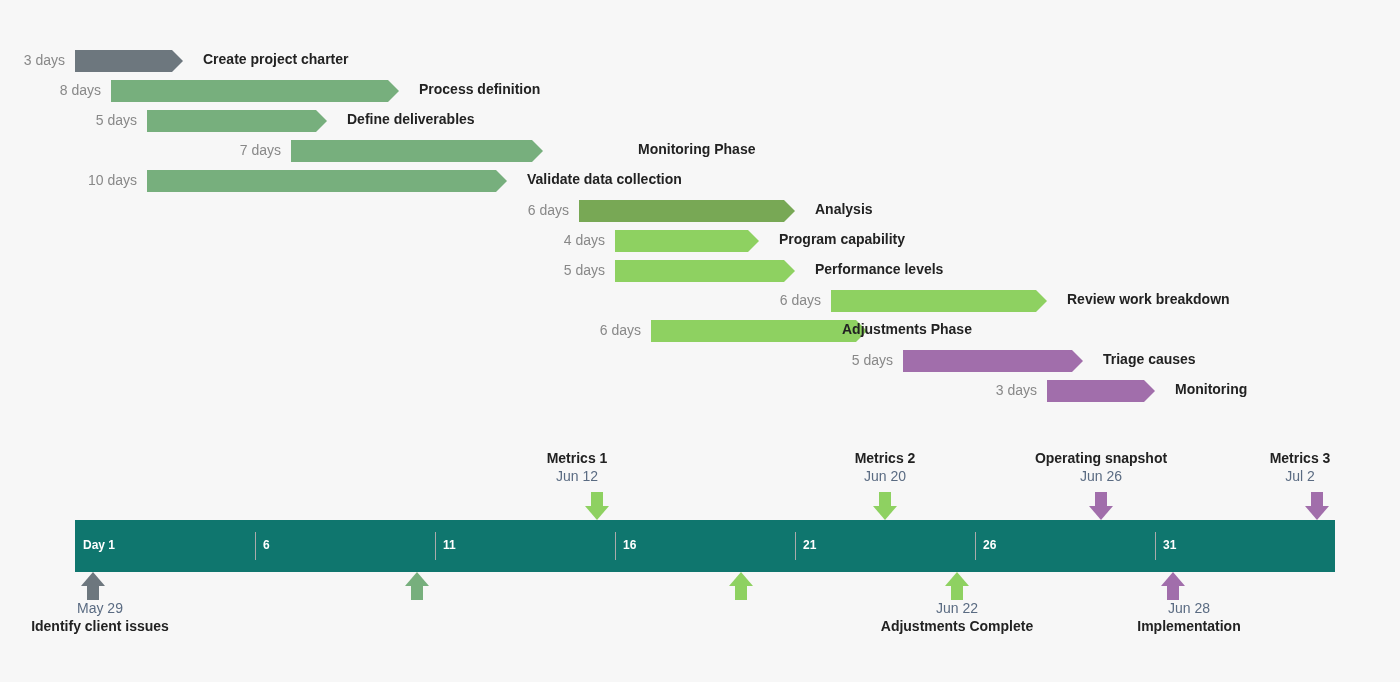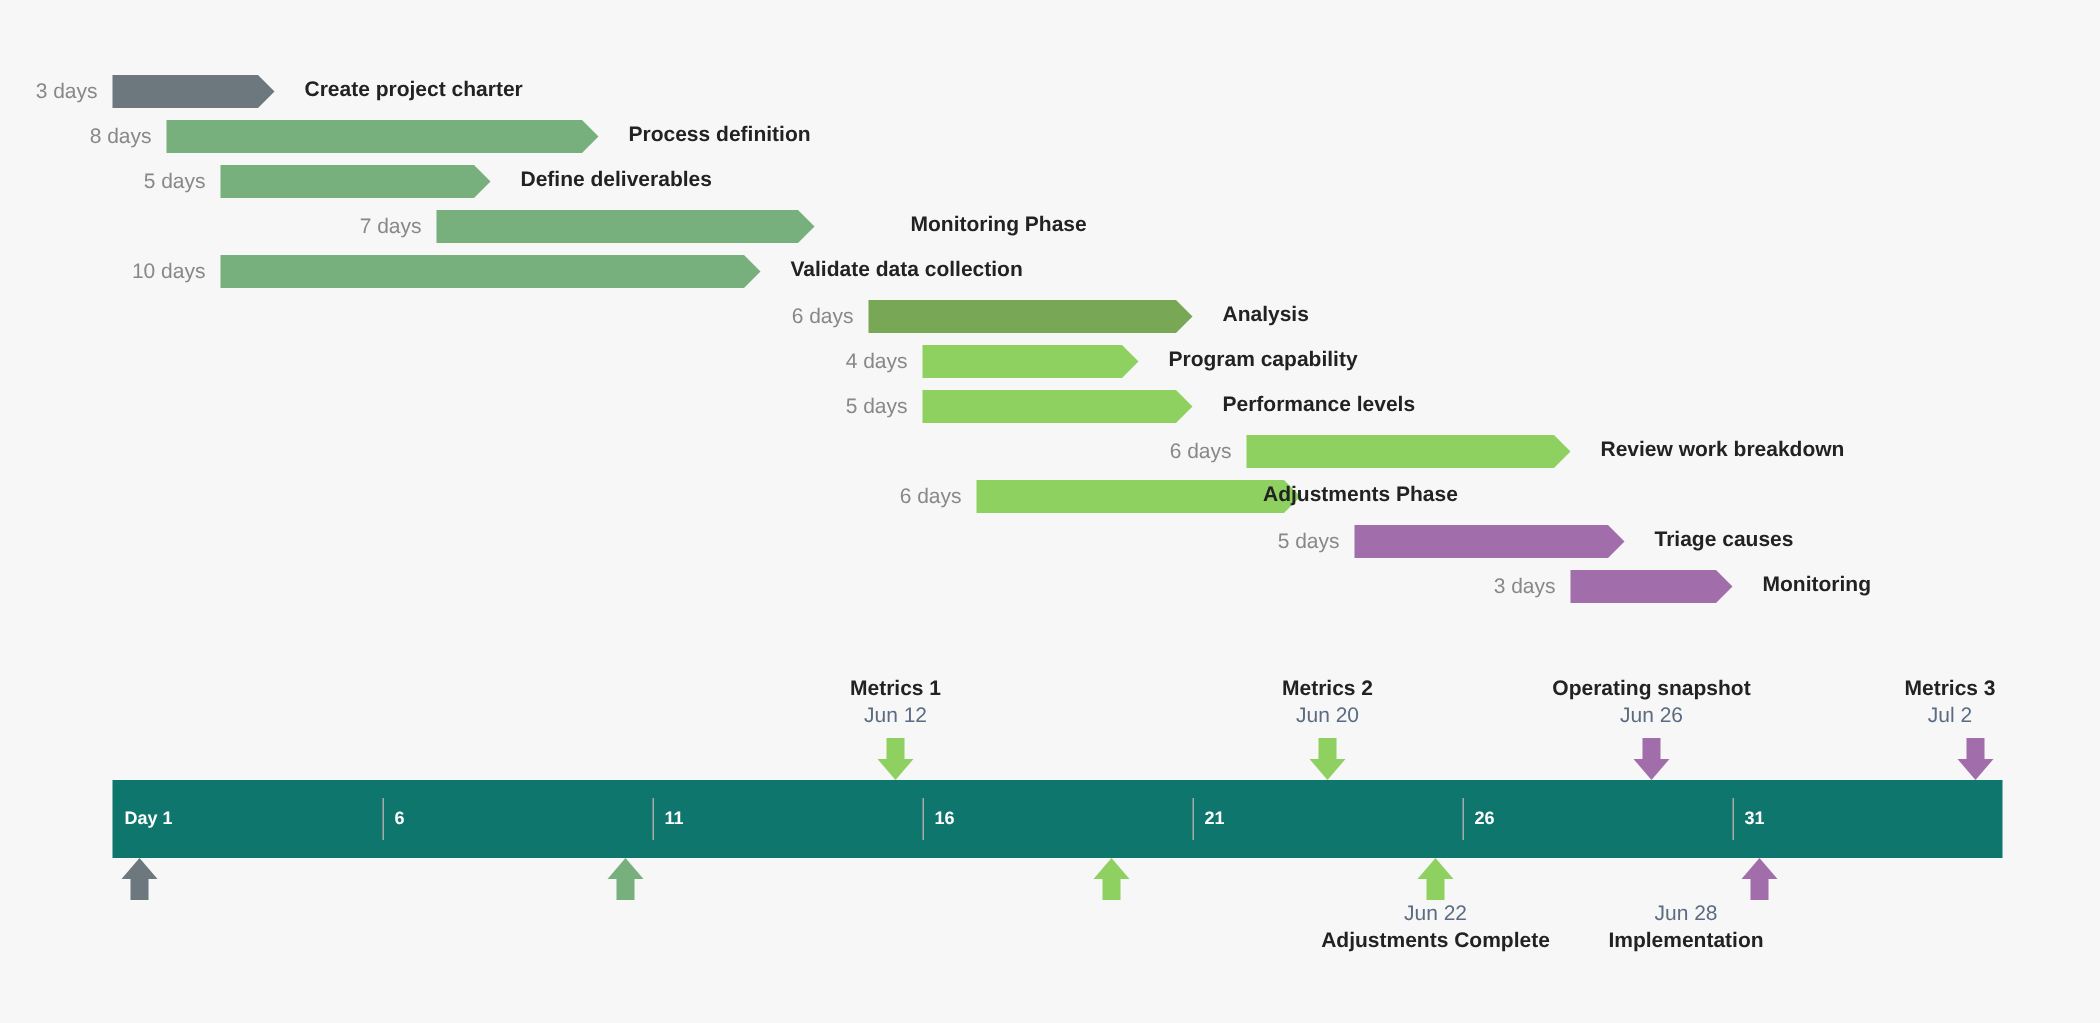--- a/index.html
+++ b/index.html
@@ -113,21 +113,21 @@
       <span class="task-label" style="left: 419px;">Process definition</span>
     </div>
     <div class="task-row" style="top: 110px;">
       <span class="duration-label" style="right: 1263px;">5 days</span>
       <div class="bar" style="left: 147px; width: 169px; background: rgb(119, 175, 125); color: rgb(119, 175, 125);"></div>
       <span class="task-label" style="left: 347px;">Define deliverables</span>
     </div>
     <div class="task-row" style="top: 140px;">
       <span class="duration-label" style="right: 1119px;">7 days</span>
       <div class="bar" style="left: 291px; width: 241px; background: rgb(119, 175, 125); color: rgb(119, 175, 125);"></div>
-      <span class="task-label" style="left: 563px; padding-left: 44px;">Monitoring Phase</span>
+      <span class="task-label" style="left: 594px; padding-left: 44px;">Monitoring Phase</span>
     </div>
     <div class="task-row" style="top: 170px;">
       <span class="duration-label" style="right: 1263px;">10 days</span>
       <div class="bar" style="left: 147px; width: 349px; background: rgb(119, 175, 125); color: rgb(119, 175, 125);"></div>
       <span class="task-label" style="left: 527px;">Validate data collection</span>
     </div>
     <div class="task-row" style="top: 200px;">
       <span class="duration-label" style="right: 831px;">6 days</span>
       <div class="bar" style="left: 579px; width: 205px; background: rgb(120, 168, 85); color: rgb(120, 168, 85);"></div>
       <span class="task-label" style="left: 815px;">Analysis</span>
@@ -174,21 +174,21 @@
       <span class="tick-label" style="left: 728px;">21</span>
       <div class="tick" style="left: 900px;"></div>
       <span class="tick-label" style="left: 908px;">26</span>
       <div class="tick" style="left: 1080px;"></div>
       <span class="tick-label" style="left: 1088px;">31</span>
     </div>
     <div class="milestone-arrow" style="color: rgb(142, 209, 97); left: 585px; top: 492px;">
       <div class="arrow-stem down"></div>
       <div class="arrow-head down"></div>
     </div>
-    <div class="milestone-label " style="width: 200px; left: 497px; top: 450px;">
+    <div class="milestone-label " style="width: 200px; left: 477px; top: 450px;">
       <span class="name">Metrics 1</span>
       <span class="date">Jun 12</span>
     </div>
     <div class="milestone-arrow" style="color: rgb(142, 209, 97); left: 873px; top: 492px;">
       <div class="arrow-stem down"></div>
       <div class="arrow-head down"></div>
     </div>
     <div class="milestone-label " style="width: 200px; left: 785px; top: 450px;">
       <span class="name">Metrics 2</span>
       <span class="date">Jun 20</span>
@@ -206,37 +206,41 @@
       <div class="arrow-head down"></div>
     </div>
     <div class="milestone-label " style="width: 200px; left: 1200px; top: 450px;">
       <span class="name">Metrics 3</span>
       <span class="date">Jul 2</span>
     </div>
     <div class="milestone-arrow" style="color: rgb(109, 119, 126); left: 81px; top: 572px;">
       <div class="arrow-head up"></div>
       <div class="arrow-stem up"></div>
     </div>
+    <div class="milestone-label below" style="width: 200px; left: 0px; top: 600px;">
+      <span class="date">May 29</span>
+      <span class="name">Identify client issues</span>
+    </div>
     <div class="milestone-arrow" style="color: rgb(119, 175, 125); left: 405px; top: 572px;">
       <div class="arrow-head up"></div>
       <div class="arrow-stem up"></div>
     </div>
     <div class="milestone-arrow" style="color: rgb(142, 209, 97); left: 729px; top: 572px;">
       <div class="arrow-head up"></div>
       <div class="arrow-stem up"></div>
     </div>
     <div class="milestone-arrow" style="color: rgb(142, 209, 97); left: 945px; top: 572px;">
       <div class="arrow-head up"></div>
       <div class="arrow-stem up"></div>
     </div>
     <div class="milestone-label below" style="width: 200px; left: 857px; top: 600px;">
       <span class="date">Jun 22</span>
       <span class="name">Adjustments Complete</span>
     </div>
     <div class="milestone-arrow" style="color: rgb(161, 110, 171); left: 1161px; top: 572px;">
       <div class="arrow-head up"></div>
       <div class="arrow-stem up"></div>
     </div>
-    <div class="milestone-label below" style="width: 200px; left: 1024px; top: 600px;">
+    <div class="milestone-label below" style="width: 200px; left: 1089px; top: 600px;">
       <span class="date">Jun 28</span>
       <span class="name">Implementation</span>
     </div>
   </div>
 
 </body></html>

